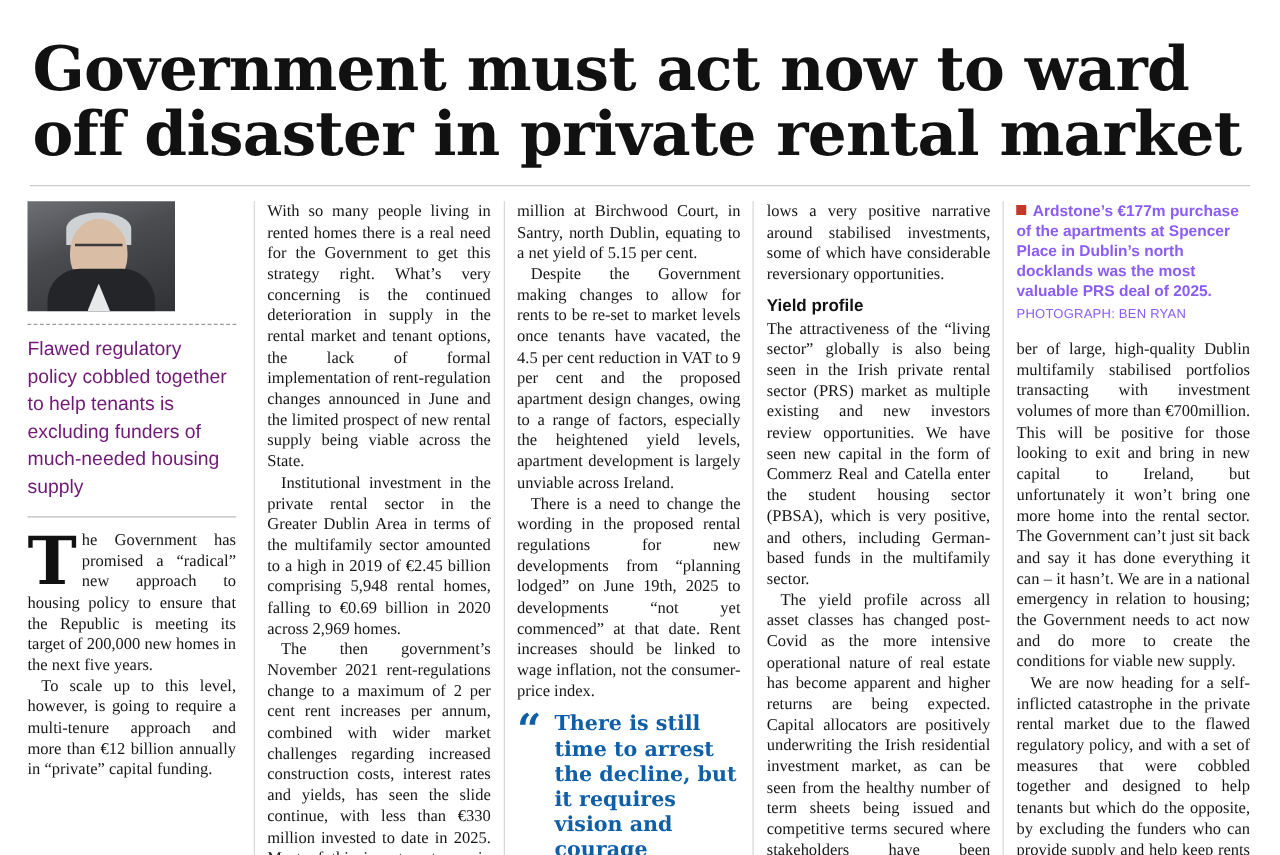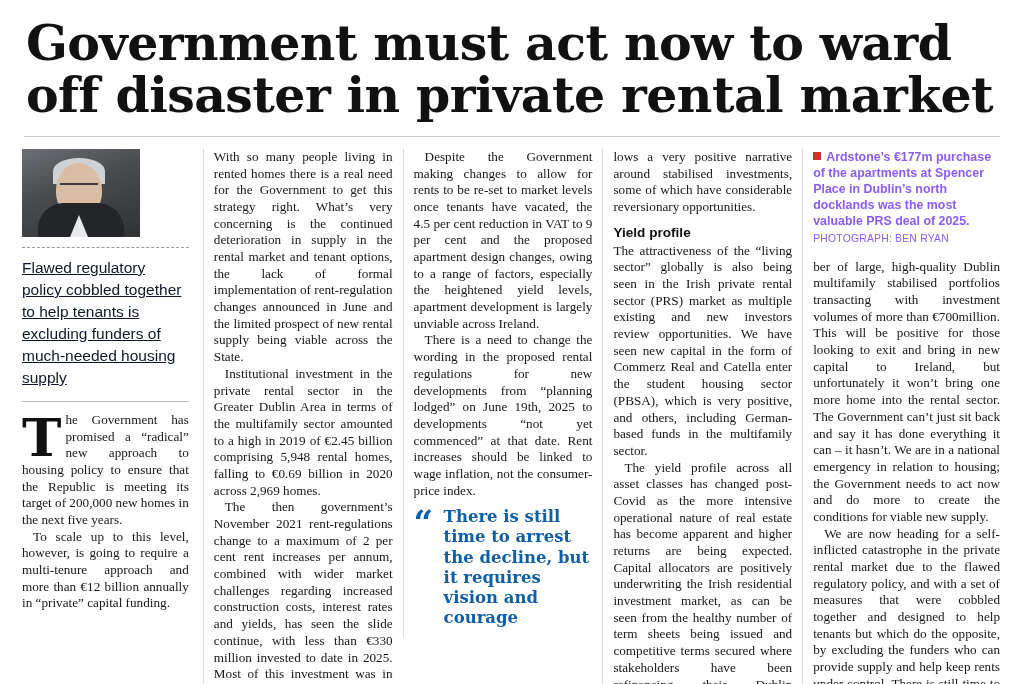--- a/index.html
+++ b/index.html
@@ -23,21 +23,21 @@
   }
 
   
   .headline {
     font-family: "DejaVu Serif", serif;
     font-weight: bold;
     font-size: 49px;
     line-height: 1.06;
     letter-spacing: -0.6px;
     color: #111111;
-    margin: 0 0 14px 0;
+    margin: 12px 0 14px 0;
     padding: 0 4px;
   }
   .headline .line {
     display: block;
     white-space: nowrap;
   }
 
   .rule-top {
     border-top: 1px solid #c9c9c9;
     margin: 0 2px 12px 2px;
@@ -123,23 +123,22 @@
   .author-name span { display: block; }
 
   .dashed-rule {
     border-top: 1px dashed #9a9a9a;
     margin: 4px 0 9px 0;
   }
   .standfirst {
     font-family: "Liberation Sans", sans-serif;
     font-size: 15.5px;
     line-height: 1.42;
-    color: #0f172a;
+    color: #701a75;
     margin-bottom: 12px;
-    text-decoration: underline;
   }
   .rule-thin {
     border-top: 1px solid #bdbdbd;
     margin: 6px 0 10px 0;
   }
 
   
   .body-text {
     font-family: "Liberation Serif", serif;
     font-size: 13.2px;
@@ -262,20 +261,21 @@
       <div class="body-text">
         <p class="noindent">With so many people living in rented homes there is a real need for the Government to get this strategy right. What’s very concerning is the continued deterioration in supply in the rental market and tenant options, the lack of formal implementation of rent-regulation changes announced in June and the limited prospect of new rental supply being viable across the State.</p>
         <p>Institutional investment in the private rental sector in the Greater Dublin Area in terms of the multifamily sector amounted to a high in 2019 of €2.45 billion comprising 5,948 rental homes, falling to €0.69 billion in 2020 across 2,969 homes.</p>
         <p>The then government’s November 2021 rent-regulations change to a maximum of 2 per cent rent increases per annum, combined with wider market challenges regarding increased construction costs, interest rates and yields, has seen the slide continue, with less than €330 million invested to date in 2025. Most of this investment was in stabilised portfolios rather than newly built stock.</p>
 
       </div>
     </div>
 
     <div class="col col-3">
       <div class="body-text">
+        <p class="noindent">million at Birchwood Court, in Santry, north Dublin, equating to a net yield of 5.15 per cent.</p>
         <p>Despite the Government making changes to allow for rents to be re-set to market levels once tenants have vacated, the 4.5 per cent reduction in VAT to 9 per cent and the proposed apartment design changes, owing to a range of factors, especially the heightened yield levels, apartment development is largely unviable across Ireland.</p>
         <p>There is a need to change the wording in the proposed rental regulations for new developments from “planning lodged” on June 19th, 2025 to developments “not yet commenced” at that date. Rent increases should be linked to wage inflation, not the consumer-price index.</p>
       </div>
 
       <div class="pullquote">
         <span class="qmark">“</span>
         <span>There is still time to arrest the decline, but it requires vision and courage</span>
       </div>
 
     </div>

